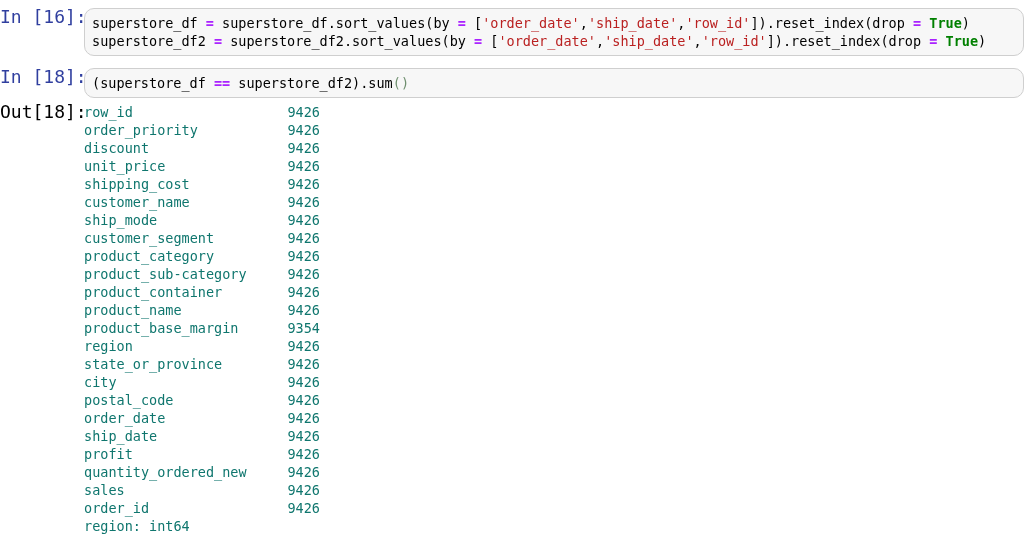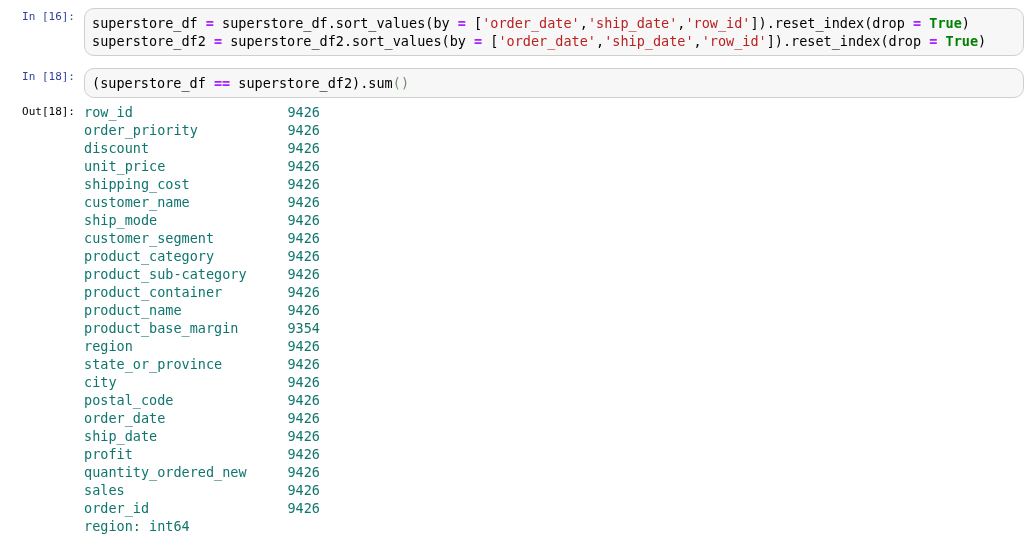--- a/index.html
+++ b/index.html
@@ -28,21 +28,21 @@
   }
   .cell-input { margin-bottom: 0; }
 
   .prompt {
     width: 84px;
     min-width: 84px;
     box-sizing: border-box;
     padding-right: 9px;
     text-align: right;
     font-family: "DejaVu Sans Mono", "Liberation Mono", monospace;
-    font-size: 11px;
+    font-size: 18px;
     line-height: 18px;
     white-space: pre;
     user-select: none;
   }
   .prompt-in  { color: #303f9f; }
   .prompt-out { color: #000000; }
 
   
   .input-area {
     flex: 1 1 auto;

